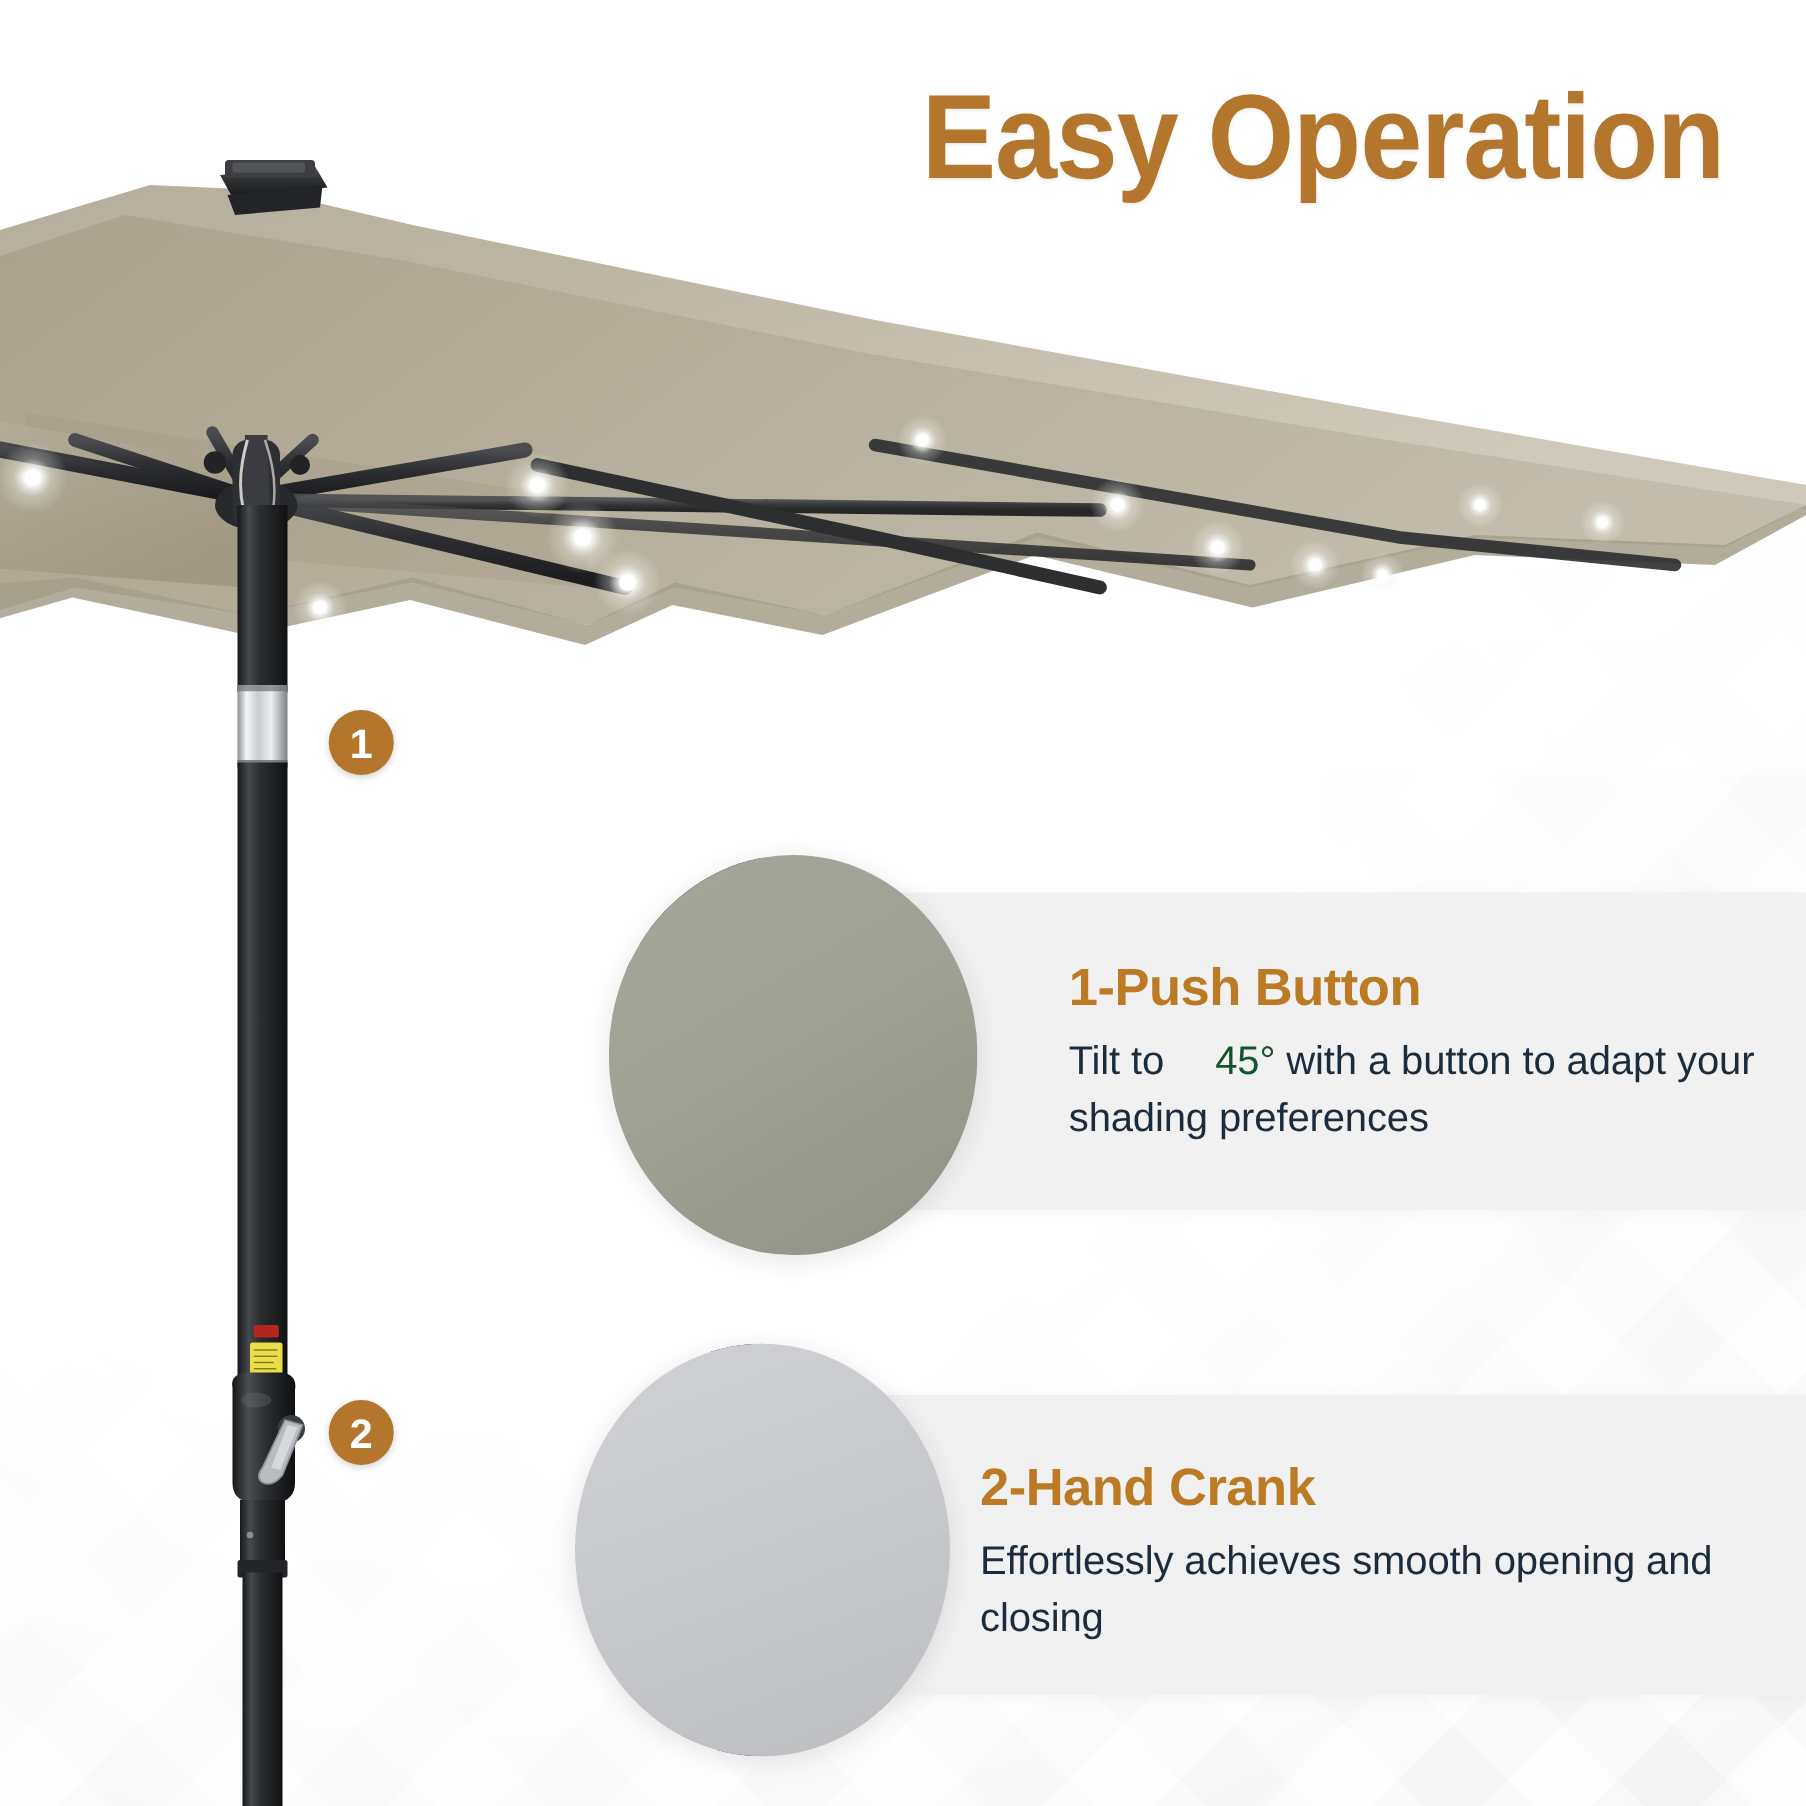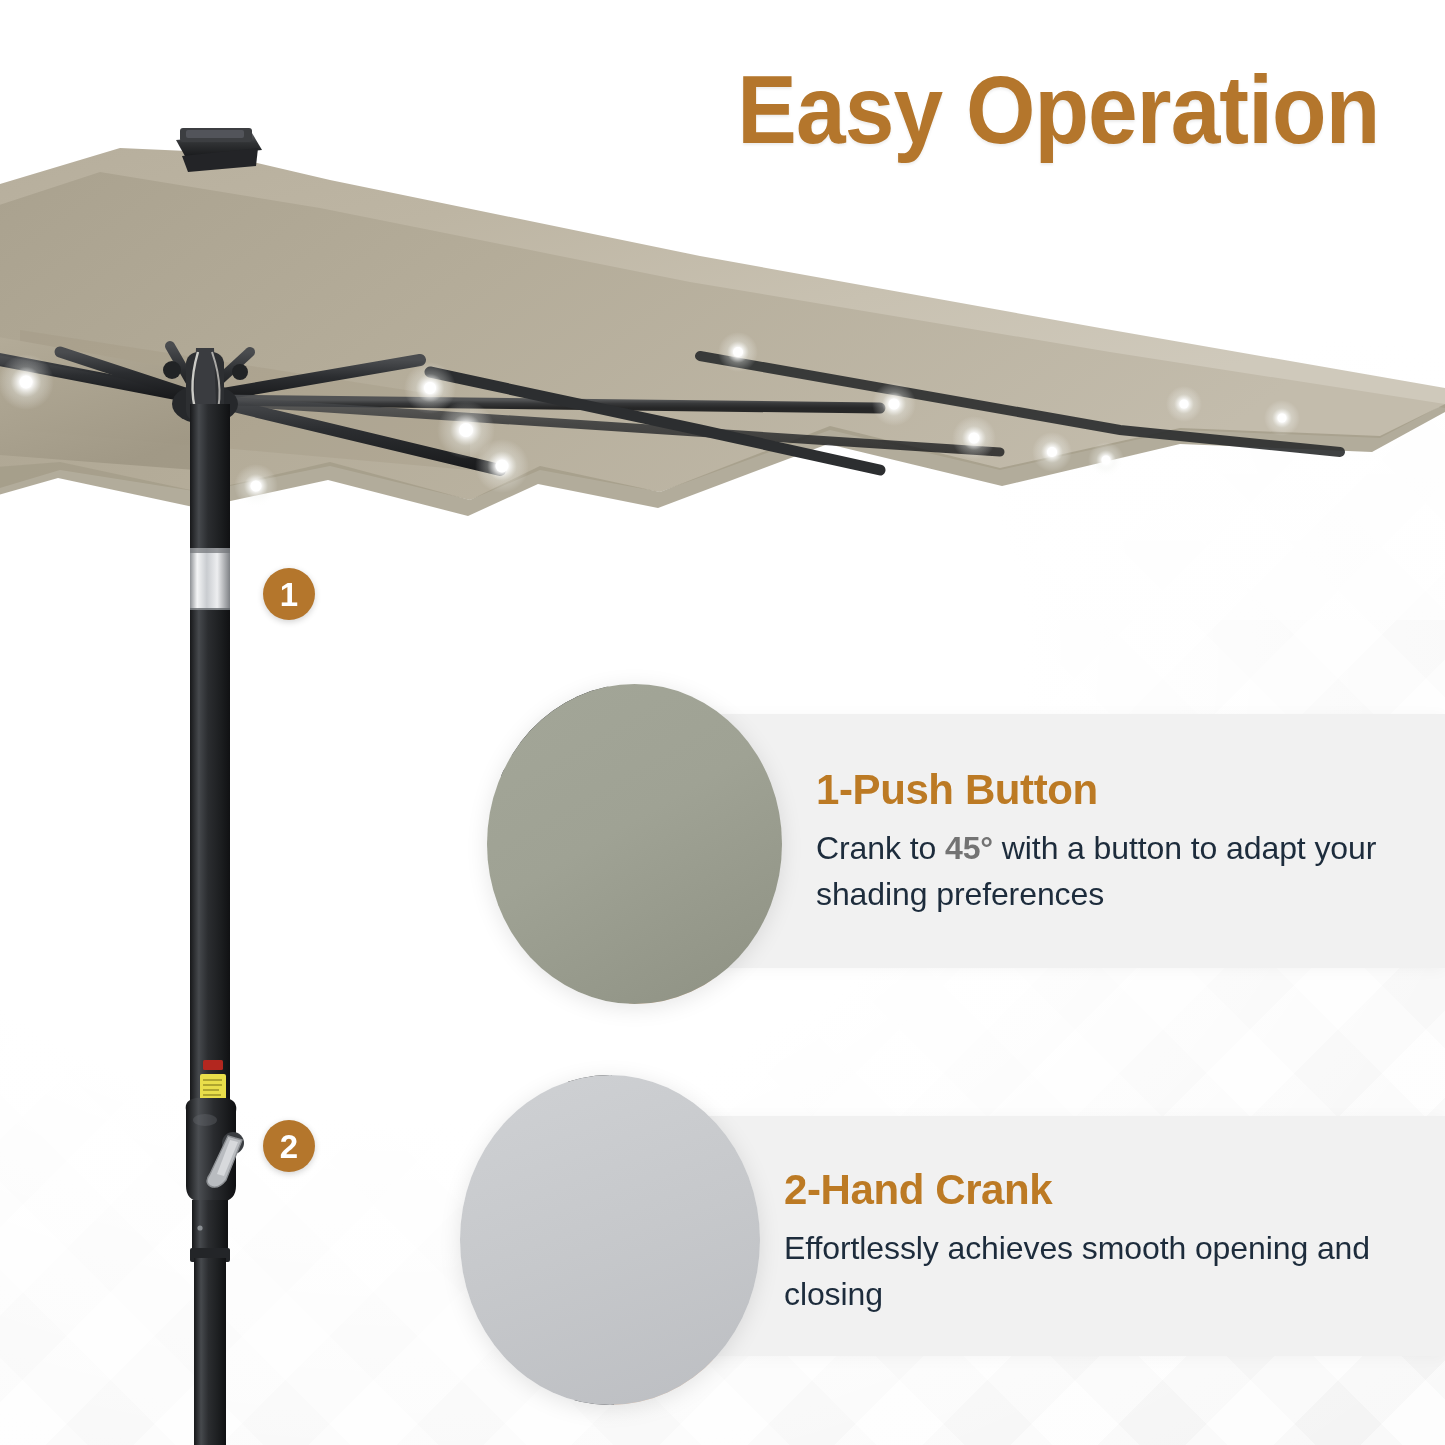--- a/index.html
+++ b/index.html
@@ -72,22 +72,22 @@
   .txt .h{
     font-size:42px;font-weight:bold;color:#BC7A24;
     font-family:"Liberation Sans Narrow","Liberation Sans",sans-serif;
     letter-spacing:-.4px;margin:0 0 14px 0;line-height:1.05;
   }
   .txt .b{
     font-size:32px;color:#1D2C3C;line-height:1.42;
     font-family:"Liberation Sans Narrow","Liberation Sans",sans-serif;
     max-width:600px;margin:0;letter-spacing:-.1px;
   }
-  .txt .b b{font-weight:bold;color:#737373;}
-  .t1{left:816px;top:768px;}
+  .txt .b b{font-weight:normal;color:#14532d;margin-left:32px;}
+  .t1{left:855px;top:768px;}
   .t2{left:784px;top:1168px;}
 
   
   .badge{
     position:absolute;
     width:52px;height:52px;border-radius:50%;
     background:#B4762C;
     color:#fff;font-weight:bold;font-size:33px;
     display:flex;align-items:center;justify-content:center;
     font-family:"Liberation Sans Narrow","Liberation Sans",sans-serif;
@@ -428,21 +428,21 @@
     </svg>
   </div>
 
   <div class="badge b1">1</div>
   <div class="badge b2">2</div>
 
   <div class="headline">Easy Operation</div>
 
   <div class="txt t1">
     <div class="h">1-Push Button</div>
-    <div class="b"><span>Crank to </span><b>45°</b><span> with a button to adapt your shading preferences</span></div>
+    <div class="b"><span>Tilt to </span><b>45°</b><span> with a button to adapt your shading preferences</span></div>
   </div>
 
   <div class="txt t2">
     <div class="h">2-Hand Crank</div>
     <div class="b"><span>Effortlessly achieves smooth opening and closing</span><b></b><span></span></div>
   </div>
 
 </div>
 
 </body></html>

